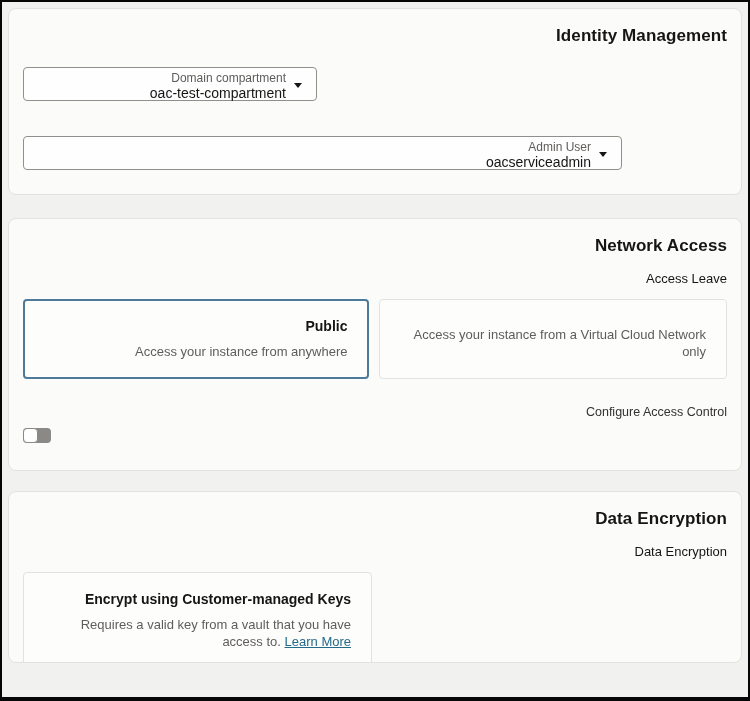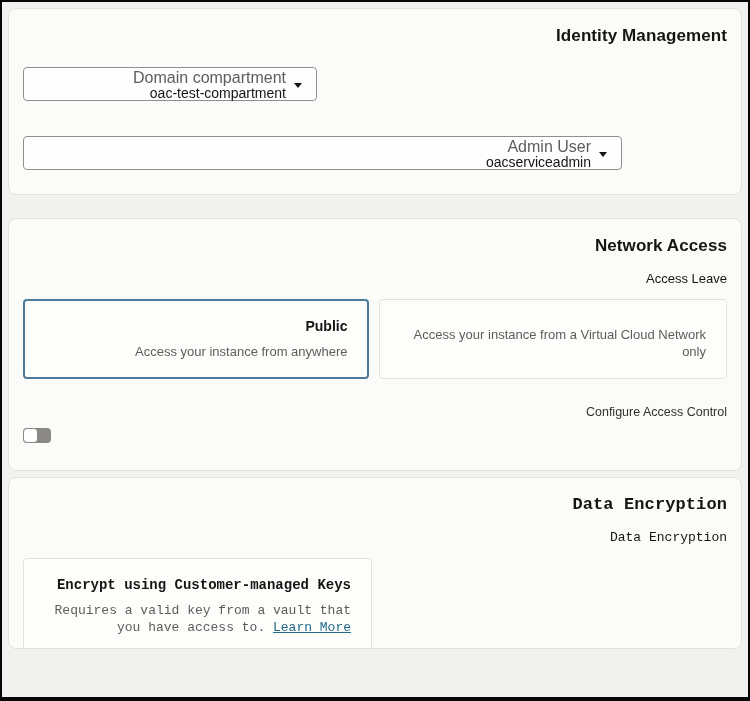--- a/index.html
+++ b/index.html
@@ -8,35 +8,35 @@
     box-sizing:border-box;width:750px;height:701px;
     border:2px solid #060606;border-bottom-width:4px;
     background:#f1f1ef;padding:6px;overflow:hidden;
   }
   .panel{
     box-sizing:border-box;background:#fbfbf9;border:1px solid #e3e2df;
     border-radius:8px;padding:16px 14px;overflow:hidden;text-align:right;
   }
   .panel-identity{height:187px;}
   .panel-network{height:253px;margin-top:23px;}
-  .panel-encryption{height:172px;margin-top:6px;font-family:Liberation Mono, monospace;}
+  .panel-encryption{height:172px;margin-top:20px;}
   h2.section-title{
     margin:0;font-size:17px;line-height:22px;font-weight:700;color:#161513;letter-spacing:.1px;
   }
   
   .sel-row{display:flex;gap:9px;margin-top:20px;}
   .sel{
     position:relative;box-sizing:border-box;height:34px;
     background:#fefefe;border:1px solid #908f8b;border-radius:4px;
     padding:3px 30px 0 11px;cursor:pointer;
   }
   .sel-domain{width:294px;}
   .sel-identity{width:296px;}
   .sel-admin{width:599px;margin-top:35px;}
-  .sel .lbl{display:block;font-size:16px;line-height:14px;color:#5f5d5b;}
+  .sel .lbl{display:block;font-size:12px;line-height:14px;color:#5f5d5b;}
   .sel .val{display:block;font-size:14px;line-height:16px;color:#161513;white-space:nowrap;}
   .caret{
     position:absolute;right:14px;top:15px;width:0;height:0;
     border-left:4.5px solid transparent;border-right:4.5px solid transparent;
     border-top:5px solid #161513;
   }
   
   .group-label{margin-top:13px;font-size:13px;line-height:17px;color:#161513;}
   
   .cards{display:flex;gap:10px;margin-top:12px;align-items:flex-start;}

